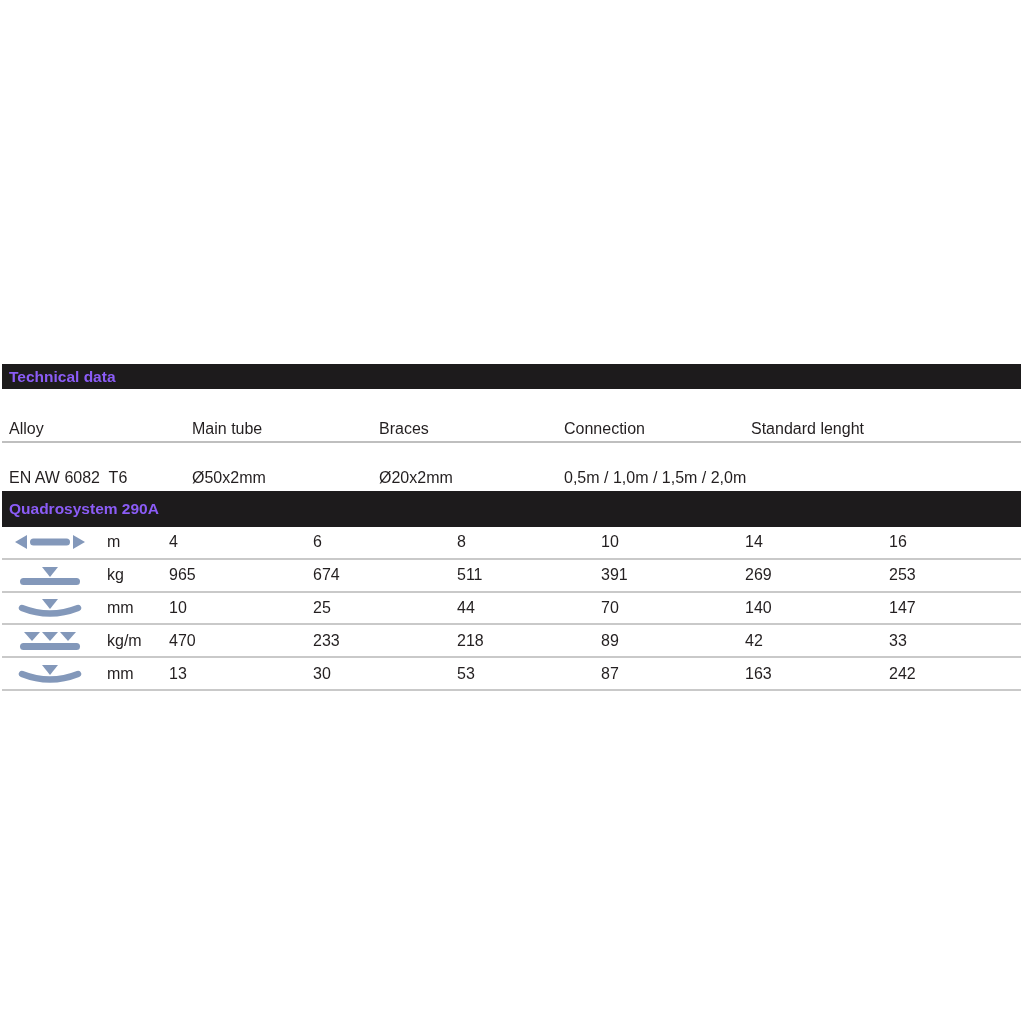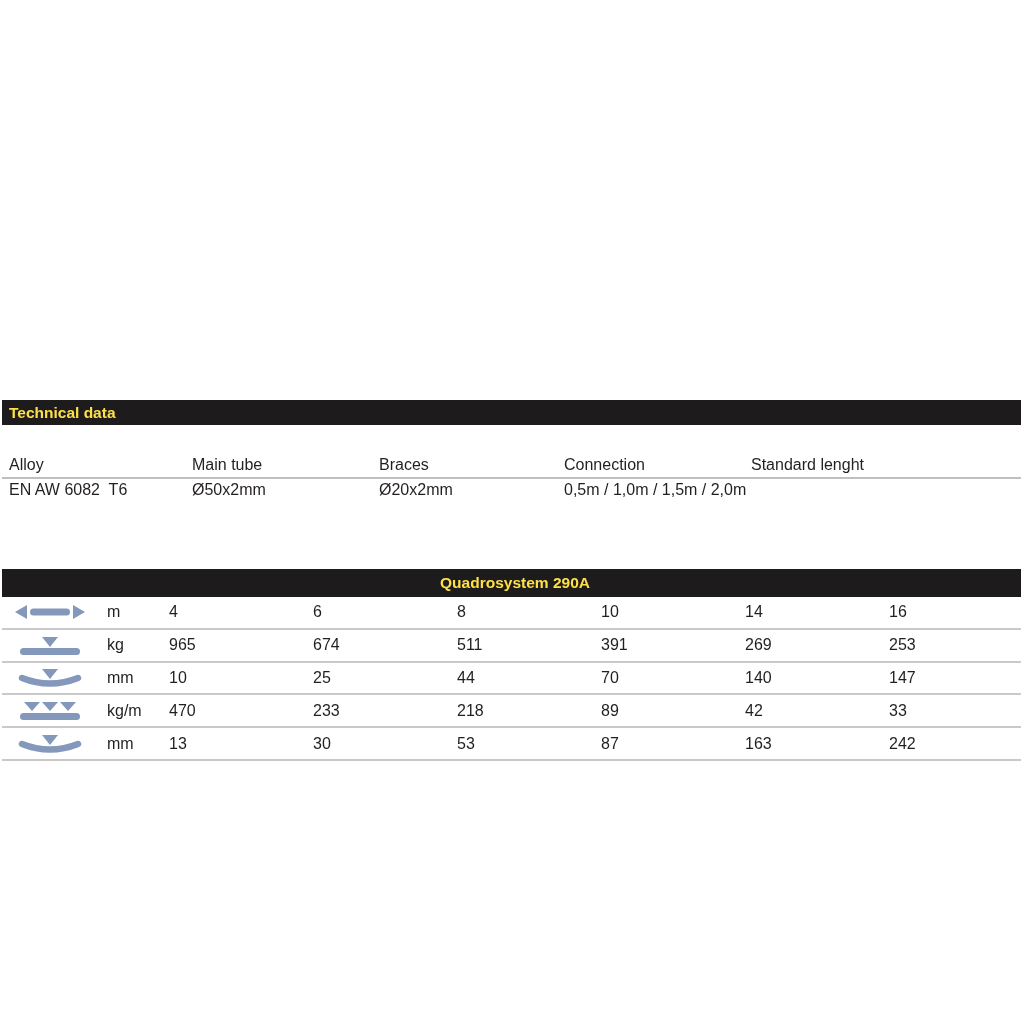--- a/index.html
+++ b/index.html
@@ -5,42 +5,42 @@
   html,body{margin:0;padding:0;}
   body{
     width:1024px;height:1024px;background:#ffffff;position:relative;
     font-family:"Liberation Sans",sans-serif;color:#231f20;
     -webkit-font-smoothing:antialiased;
   }
   .sheet{position:absolute;top:364px;left:2px;width:1019px;}
 
   
   .bar{
-    background:#1d1b1c;color:#fde047;
+    background:#1d1b1c;color:#8b5cf6;
     font-size:15.5px;font-weight:600;
     display:flex;align-items:center;
-    padding-left:7px;box-sizing:border-box;margin-top:36px;
+    padding-left:7px;box-sizing:border-box;
   }
   .bar-tech{height:25px;}
-  .bar-product{height:28px;justify-content:center;}
+  .bar-product{height:36px;}
 
   
   .trow{
     display:grid;
     grid-template-columns:183px 187px 185px 187px 1fr;
     padding-left:7px;box-sizing:border-box;
     font-size:16px;
   }
   .thead{
     height:26px;align-items:center;
     border-bottom:2px solid #bfbfbf;
     margin-top:28px;
   }
   .tspec{
-    height:54px;padding-top:1px;
+    height:48px;padding-top:25px;
     line-height:19px;
   }
   .pre{white-space:pre-wrap;}
 
   
   .drow{
     display:grid;
     grid-template-columns:96px 71px 144px 144px 144px 144px 144px 1fr;
     height:32.8px;box-sizing:border-box;
     align-items:center;

